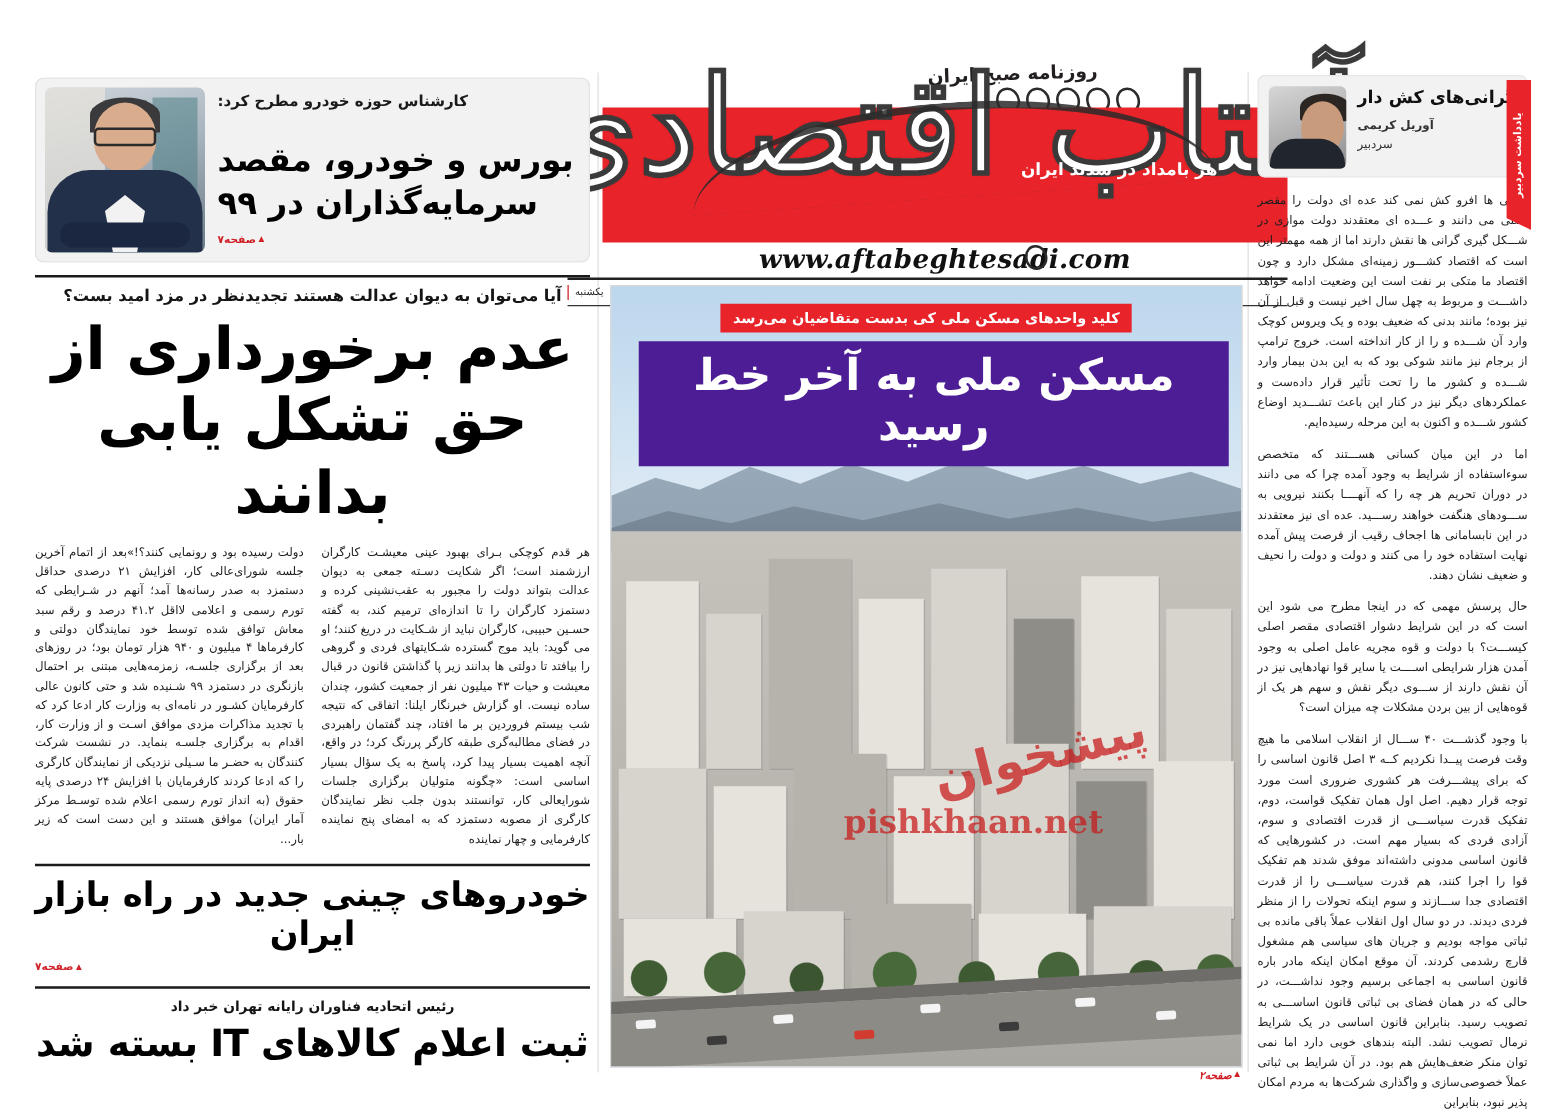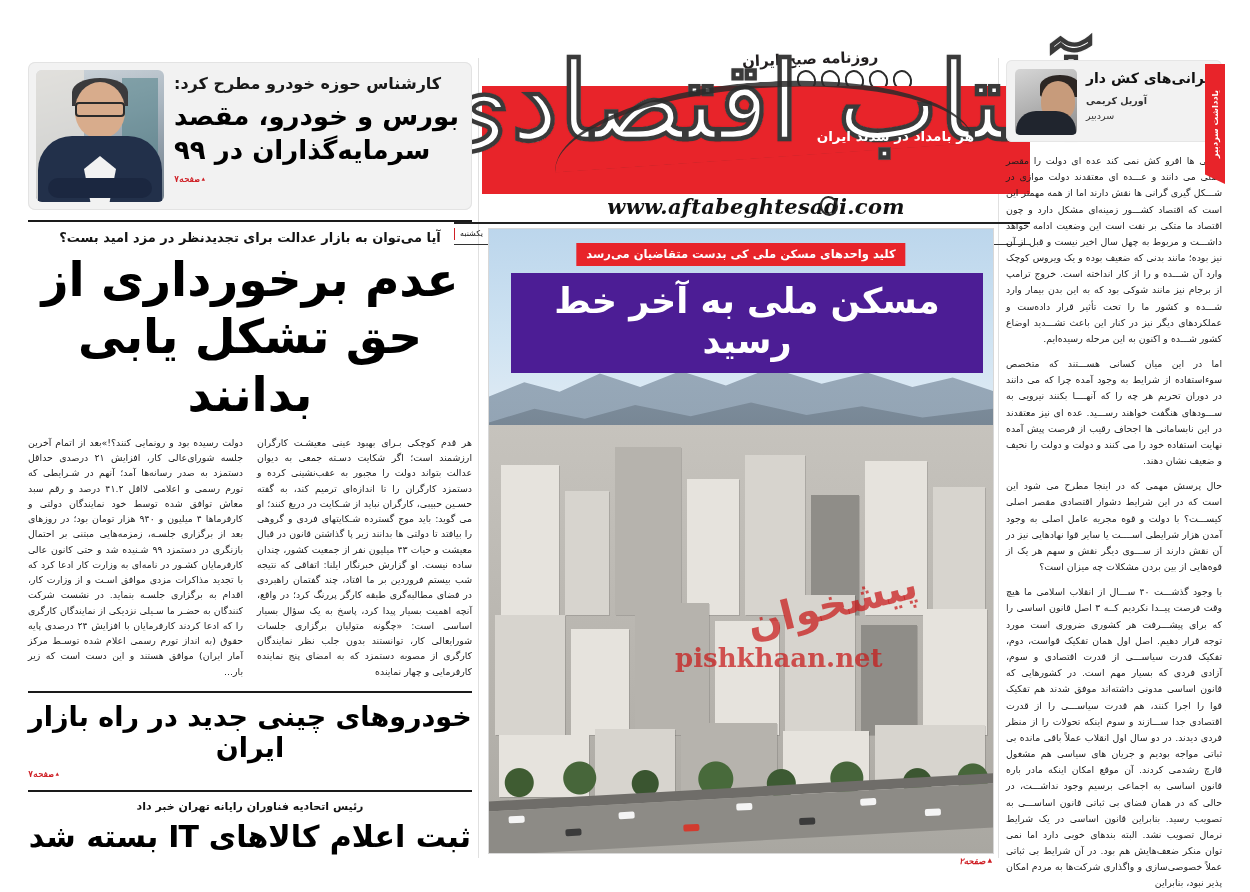--- a/index.html
+++ b/index.html
@@ -117,32 +117,31 @@
     position:absolute;left:50%;bottom:0;transform:translateX(-50%);
     width:32px;height:46px;background:#f2f2f2;
     clip-path:polygon(50% 0,100% 28%,80% 100%,20% 100%,0 28%);
   }
   .card-photo .arms{
     position:absolute;left:50%;bottom:4px;transform:translateX(-50%);
     width:104px;height:20px;border-radius:10px;background:#1b2740;
   }
   .card-txt{flex:1 1 auto;text-align:left;padding-top:4px;}
   .kicker{
-    font-size:16px;font-weight:bold;color:#1a1a1a;margin-bottom:6px;
+    font-size:12px;font-weight:bold;color:#1a1a1a;margin-bottom:24px;
     letter-spacing:.2px;
   }
   .hl-card{
     font-size:26px;line-height:1.32;font-weight:bold;color:#000;
     letter-spacing:-.3px;
   }
   .pageref{
     font-size:8.5px;color:#cf2026;font-weight:bold;margin-top:6px;
     display:flex;flex-direction:row-reverse;align-items:center;gap:2px;
     justify-content:flex-end;
-    font-family:Liberation Mono, monospace;
   }
   .pageref::after{content:"▲";font-size:6px;color:#cf2026;}
   .pageref.lft{justify-content:flex-start;}
 
   .hrule{height:2px;background:#1a1a1a;margin:10px 0 8px;}
 
   .lead-kicker{
     text-align:center;font-size:13px;font-weight:bold;color:#151515;
     margin:4px 0 6px;letter-spacing:-.2px;
   }
@@ -332,21 +331,21 @@
       </div>
       <div class="card-txt">
         <div class="kicker">کارشناس حوزه خودرو مطرح کرد:</div>
         <div class="hl-card">بورس و خودرو، مقصد سرمایه‌گذاران در ۹۹</div>
         <div class="pageref lft">صفحه۷</div>
       </div>
     </div>
 
     <div class="hrule"></div>
 
-    <div class="lead-kicker">آیا می‌توان به بازار عدالت برای تجدیدنظر در مزد امید بست؟</div>
+    <div class="lead-kicker">آیا می‌توان به دیوان عدالت هستند تجدیدنظر در مزد امید بست؟</div>
     <div class="mainhl">عدم برخورداری از حق تشکل یابی بدانند</div>
 
     <div class="two-cols">
       <div class="bodytext">دولت رسیده بود و رونمایی کنند؟!»بعد از اتمام آخرین جلسه شورای‌عالی کار، افزایش ۲۱ درصدی حداقل دستمزد به صدر رسانه‌ها آمد؛ آنهم در شـرایطی که تورم رسمی و اعلامی لااقل ۴۱.۲ درصد و رقم سبد معاش توافق شده توسط خود نمایندگان دولتی و کارفرماها ۴ میلیون و ۹۴۰ هزار تومان بود؛ در روزهای بعد از برگزاری جلسـه، زمزمه‌هایی مبتنی بر احتمال بازنگری در دستمزد ۹۹ شـنیده شد و حتی کانون عالی کارفرمایان کشـور در نامه‌ای به وزارت کار ادعا کرد که با تجدید مذاکرات مزدی موافق اسـت و از وزارت کار، اقدام به برگزاری جلسـه بنماید. در نشست شرکت کنندگان به حضـر ما سـیلی نزدیکی از نمایندگان کارگری را که ادعا کردند کارفرمایان با افزایش ۲۴ درصدی پایه حقوق (به انداز تورم رسمی اعلام شده توسـط مرکز آمار ایران) موافق هستند و این دست است که زیر بار...</div>
       <div class="bodytext">هر قدم کوچکی بـرای بهبود عینی معیشـت کارگران ارزشمند است؛ اگر شکایت دسـته جمعی به دیوان عدالت بتواند دولت را مجبور به عقب‌نشینی کرده و دستمزد کارگران را تا اندازه‌ای ترمیم کند، به گفته حسـین حبیبی، کارگران نباید از شـکایت در دریغ کنند؛ او می گوید: باید موج گسترده شـکایتهای فردی و گروهی را بیافتد تا دولتی ها بدانند زیر پا گذاشتن قانون در قبال معیشت و حیات ۴۳ میلیون نفر از جمعیت کشور، چندان ساده نیست. او گزارش خبرنگار ایلنا: اتفاقی که نتیجه شب بیستم فروردین بر ما افتاد، چند گفتمان راهبردی در فضای مطالبه‌گری طبقه کارگر پررنگ کرد؛ در واقع، آنچه اهمیت بسیار پیدا کرد، پاسخ به یک سؤال بسیار اساسی است: «چگونه متولیان برگزاری جلسات شورایعالی کار، توانستند بدون جلب نظر نمایندگان کارگری از مصوبه دستمزد که به امضای پنج نماینده کارفرمایی و چهار نماینده</div>
     </div>
 
     <div class="hrule" style="margin-top:12px;"></div>
     <div class="hl2">خودروهای چینی جدید در راه بازار ایران</div>
     <div class="pageref lft">صفحه۷</div>

